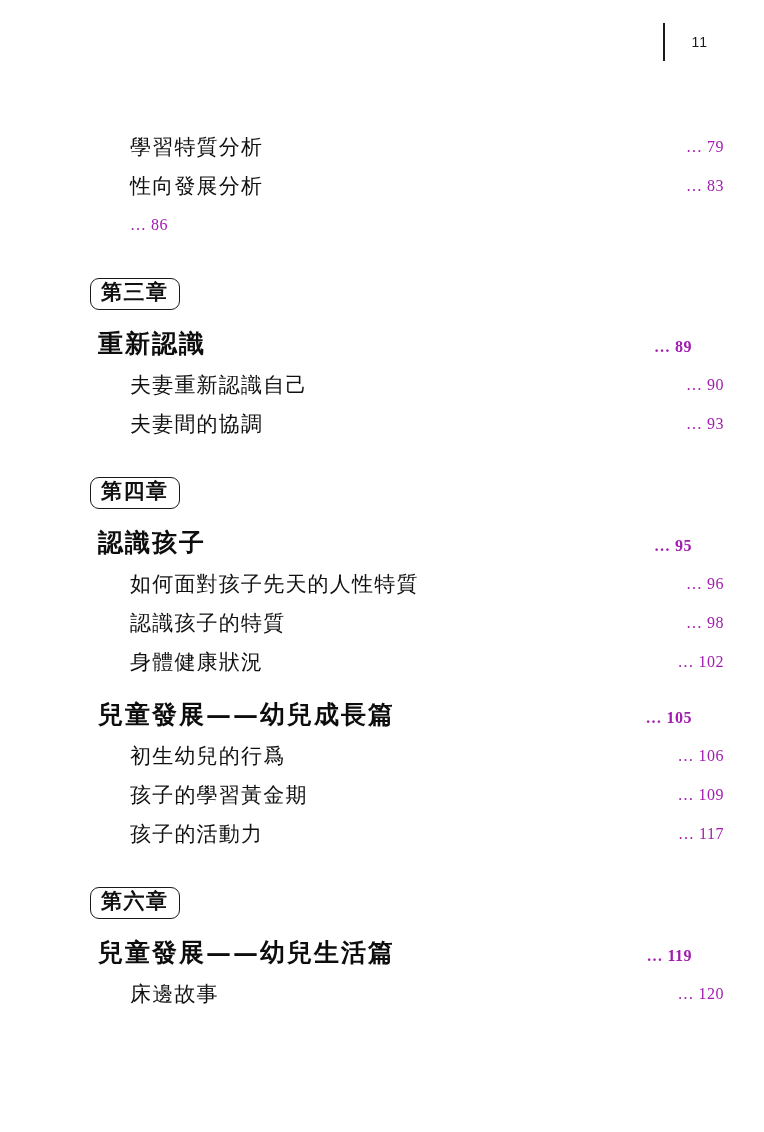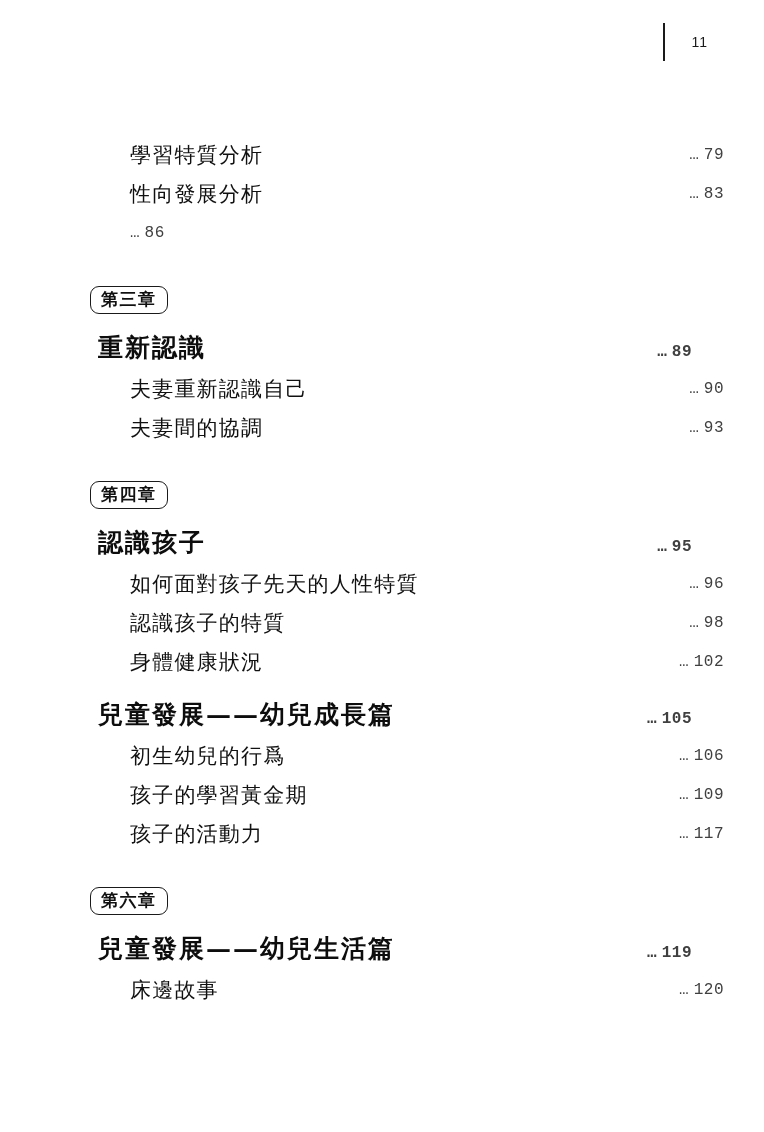--- a/index.html
+++ b/index.html
@@ -54,41 +54,41 @@
   .chap-tag-row {
     margin-top: 34px;
     margin-bottom: 10px;
     padding-left: 4px;
   }
   .chap-tag {
     display: inline-block;
     border: 1.6px solid #1a1a1a;
     border-radius: 9px;
     padding: 4px 10px 5px 10px;
-    font-size: 17px;
+    font-size: 21px;
     line-height: 1;
     font-weight: bold;
     letter-spacing: 1.5px;
-    font-family: Liberation Sans, sans-serif;
+    font-family: Liberation Mono, monospace;
     color: #111;
   }
 
   
   .row {
     display: flex;
     align-items: baseline;
     justify-content: space-between;
     width: 100%;
   }
   .row .label { white-space: nowrap; }
   .row .page {
     white-space: nowrap;
-    font-family: Liberation Mono, monospace;
+    font-family: Liberation Serif, serif;
     font-size: 16px;
-    color: #404040;
+    color: #a21caf;
     letter-spacing: 0.5px;
   }
   .row .page .dots { letter-spacing: 1px; margin-right: 4px; }
 
   .chapter-title {
     margin: 17px 0 6px 0;
     padding-left: 12px;
   }
   .chapter-title .label {
     font-size: 25px;
@@ -113,21 +113,21 @@
     font-size: 21px;
     letter-spacing: 1.2px;
     color: #111;
   }
   .entry .page {
     font-size: 16px;
     padding-right: 22px;
   }
 
   
-  .top-group { margin-top: 8px; text-align: center; }
+  .top-group { margin-top: 0; text-align: center; }
 </style>
 </head>
 <body>
 
 <div class="page-header">
   <div class="rule"></div>
   <div class="folio">11</div>
 </div>
 
 <div class="toc">

